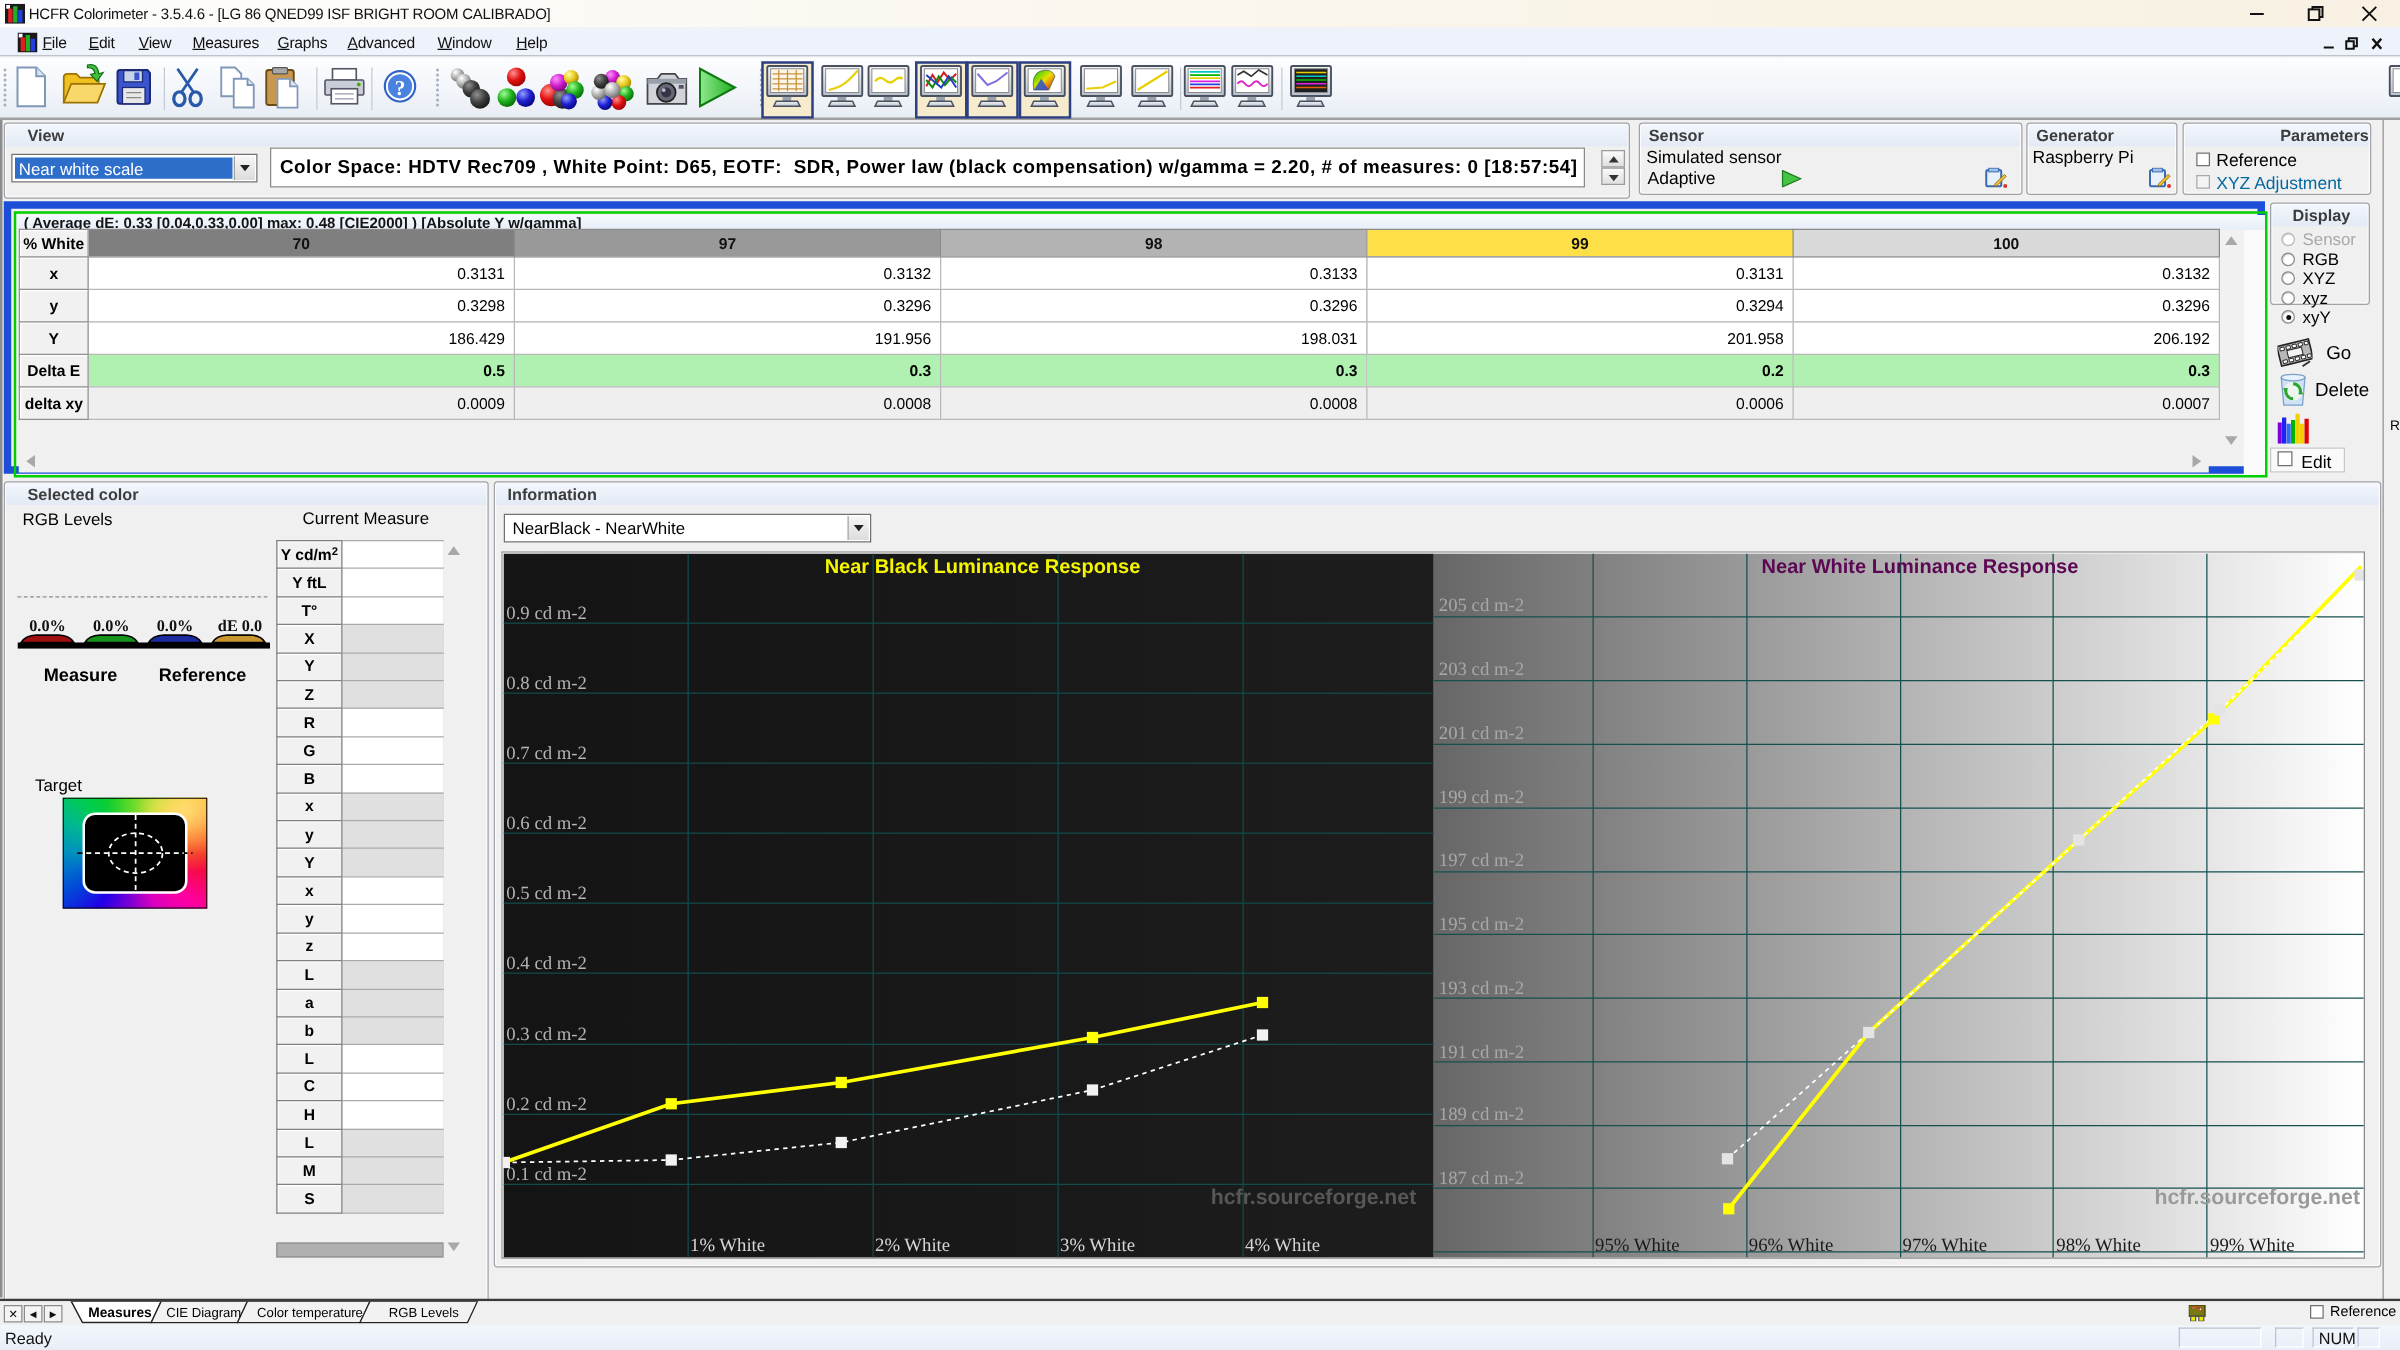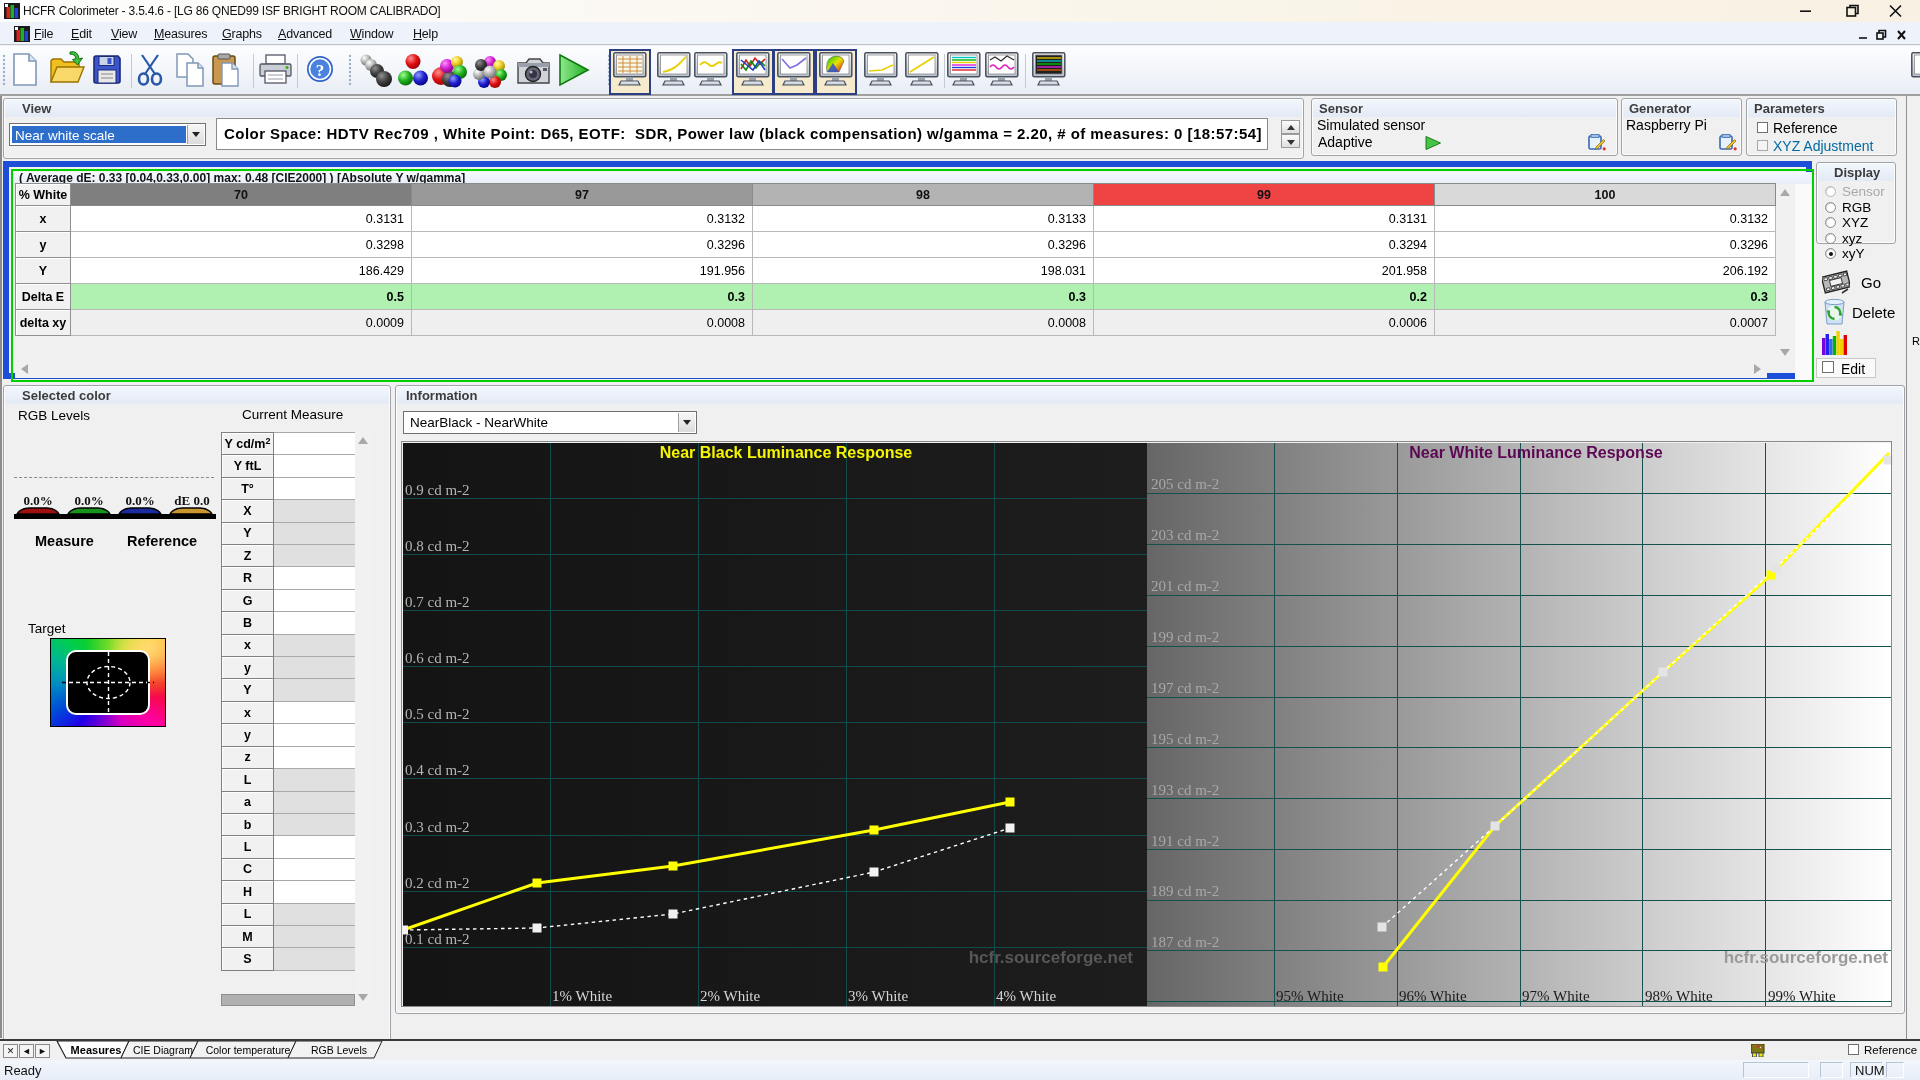--- a/index.html
+++ b/index.html
@@ -428,21 +428,21 @@
   <div class="abs" style="left:4px;top:18px;font-size:14px;text-align:center;">Raspberry Pi</div>
   <svg class="abs" style="left:97px;top:35px;" width="18" height="17" viewBox="0 0 18 17">
       <rect x="1" y="2" width="12" height="13" rx="1.5" fill="#e8f0fb" stroke="#3a6ab0" stroke-width="1.6"></rect>
       <rect x="3" y="0.5" width="8" height="3" fill="#9ec0e8" stroke="#3a6ab0" stroke-width="0.8"></rect>
       <path d="M8 13 L15.5 5.5 L17 7 L9.5 14.5 L7.5 15 Z" fill="#f3c12f" stroke="#8a6a10" stroke-width="0.7"></path>
       <circle cx="16.2" cy="14.8" r="1.6" fill="#e03030"></circle>
     </svg>
 </div>
 
 <div class="abs panel" style="left:1746px;top:98px;width:151px;height:58px;">
-  <div class="ptitle" style="padding-left:6px;">Parameters</div>
+  <div class="ptitle" style="padding-left:6px;text-align:right;">Parameters</div>
   <div class="abs" style="left:10px;top:23px;width:11px;height:11px;background:#fff;border:1px solid #707070;"></div>
   <div class="abs" style="left:26px;top:21px;font-size:14px;">Reference</div>
   <div class="abs" style="left:10px;top:41px;width:11px;height:11px;background:#f4f4f4;border:1px solid #a8a8a8;"></div>
   <div class="abs" style="left:26px;top:39px;font-size:14px;color:#0369a1;">XYZ Adjustment</div>
 </div>
 
 <div class="abs" id="tableblock" style="left:3px;top:161px;width:1809px;height:218px;background:#f0f0f0;border:6px solid #1d4ed8;">
   <div class="abs" style="left:2px;top:2px;width:1803px;height:213px;border:2px solid #00cf00;"></div>
   <div class="abs" style="left:5px;top:5px;width:1798px;height:12px;background:linear-gradient(180deg,#f4f8fe,#e7eef9);"></div>
   <div class="abs" style="left:10px;top:4px;font-size:12px;font-weight:bold;color:#141414;">( Average dE: 0.33 [0.04,0.33,0.00] max: 0.48 [CIE2000] ) [Absolute Y w/gamma]</div>
@@ -454,21 +454,21 @@
         <col style="width:341px;">
         <col style="width:341px;">
         <col style="width:341px;">
       </colgroup>
     <tbody>
         <tr style="height:22px;">
       <td class="rl">% White</td>
       <td class="hd" style="background:#7f7f7f;">70</td>
       <td class="hd" style="background:#999999;">97</td>
       <td class="hd" style="background:#b3b3b3;">98</td>
-      <td class="hd" style="background:#ef4444;margin-top:17px;">99</td>
+      <td class="hd" style="background:#fde047;margin-top:17px;">99</td>
       <td class="hd" style="background:#d9d9d9;">100</td>
     </tr>
     <tr class="rw" style="background:#fff;">
           <td class="rl">x</td>
           <td>0.3131</td>
           <td>0.3132</td>
           <td>0.3133</td>
           <td>0.3131</td>
           <td>0.3132</td>
         </tr>

